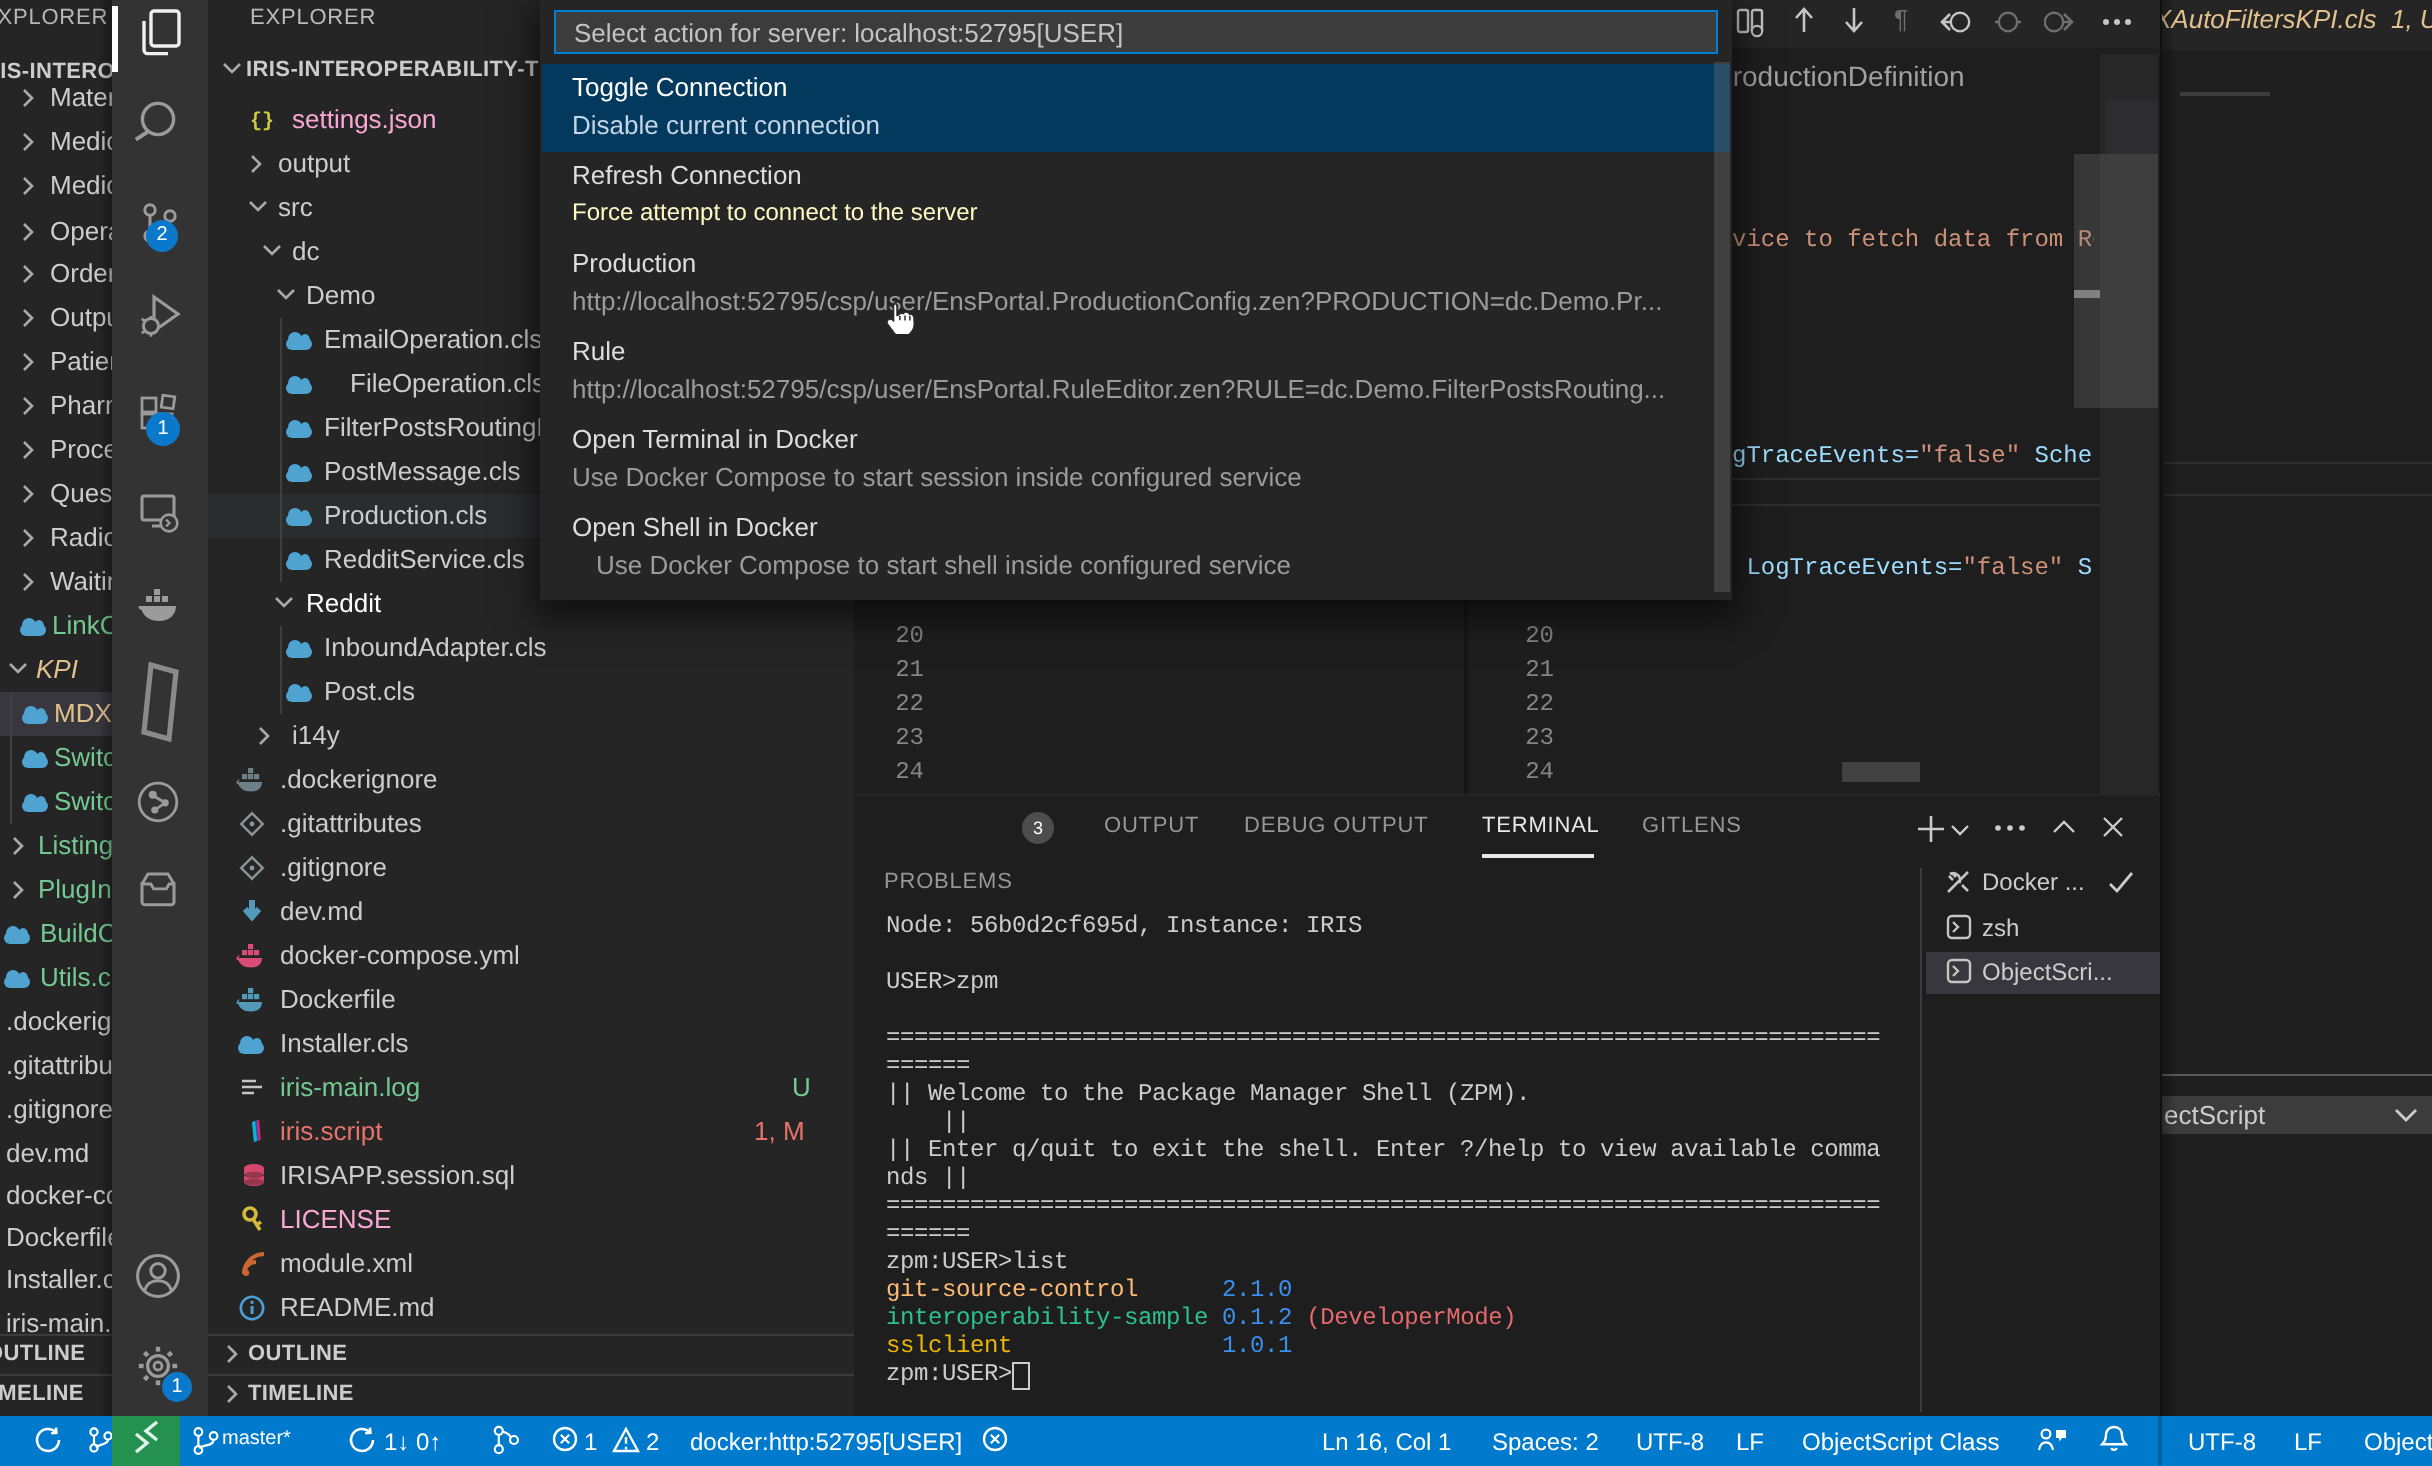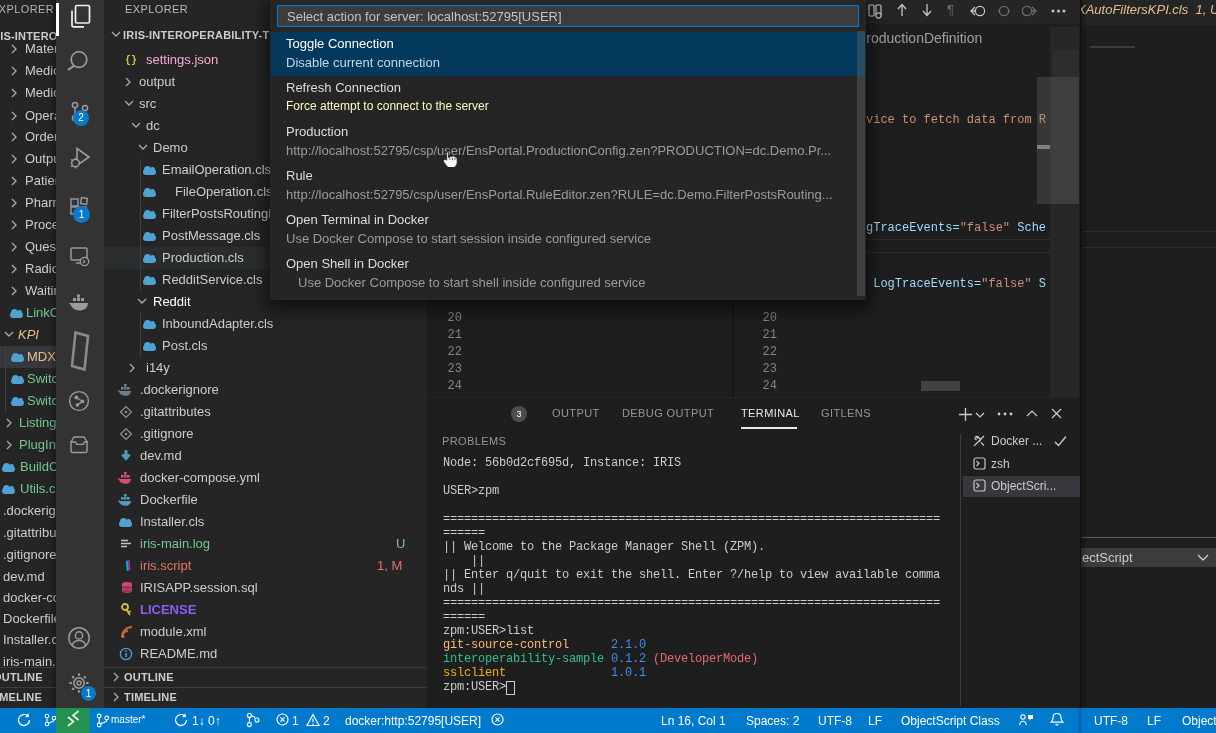--- a/index.html
+++ b/index.html
@@ -311,21 +311,21 @@
     <path d="M2 3 v3 c0 1.1 2.2 2 5 2 s5 -.9 5 -2 v-3" fill="#d6456b"></path>
     <path d="M2 7 v3 c0 1.1 2.2 2 5 2 s5 -.9 5 -2 v-3" fill="#d6456b"></path>
     <ellipse cx="7" cy="6.5" rx="5" ry="1.6" fill="#1e1e1e" opacity="0.35"></ellipse>
     <ellipse cx="7" cy="10" rx="5" ry="1.6" fill="#1e1e1e" opacity="0.35"></ellipse>
   </svg>
 <div class="a lbl" style="left:140px;top:580px;color:#cccccc;">IRISAPP.session.sql</div>
 <svg class="a" style="left:120px;top:603px;" width="14" height="14">
     <circle cx="5" cy="4" r="3" fill="none" stroke="#d7ba3d" stroke-width="1.8"></circle>
     <path d="M6.5 6.5 L10 12 M8 9.5 L10.5 8" stroke="#d7ba3d" stroke-width="1.8" fill="none"></path>
   </svg>
-<div class="a lbl" style="left:140px;top:602px;color:#8b5cf6;font-weight:bold;">LICENSE</div>
+<div class="a lbl" style="left:140px;top:602px;color:#f9a8d4;">LICENSE</div>
 <svg class="a" style="left:120px;top:625px;" width="14" height="14">
     <path d="M2 12 a10 10 0 0 1 10 -10" stroke="#cc6633" stroke-width="2" fill="none"></path>
     <path d="M2 12 a6 6 0 0 1 6 -6" stroke="#cc6633" stroke-width="2" fill="none"></path>
     <circle cx="3" cy="11.4" r="1.6" fill="#cc6633"></circle>
   </svg>
 <div class="a lbl" style="left:140px;top:624px;color:#cccccc;">module.xml</div>
 <svg class="a" style="left:119px;top:647px;" width="14" height="14">
     <circle cx="7" cy="7" r="5.6" fill="none" stroke="#4b9fd5" stroke-width="1.3"></circle>
     <rect x="6.3" y="6" width="1.5" height="4" fill="#4b9fd5"></rect>
     <rect x="6.3" y="3.4" width="1.5" height="1.5" fill="#4b9fd5"></rect>

